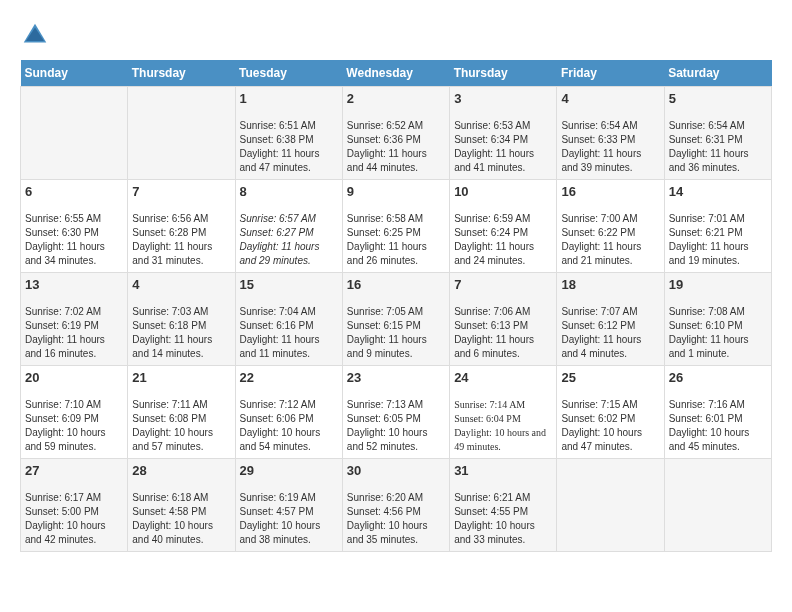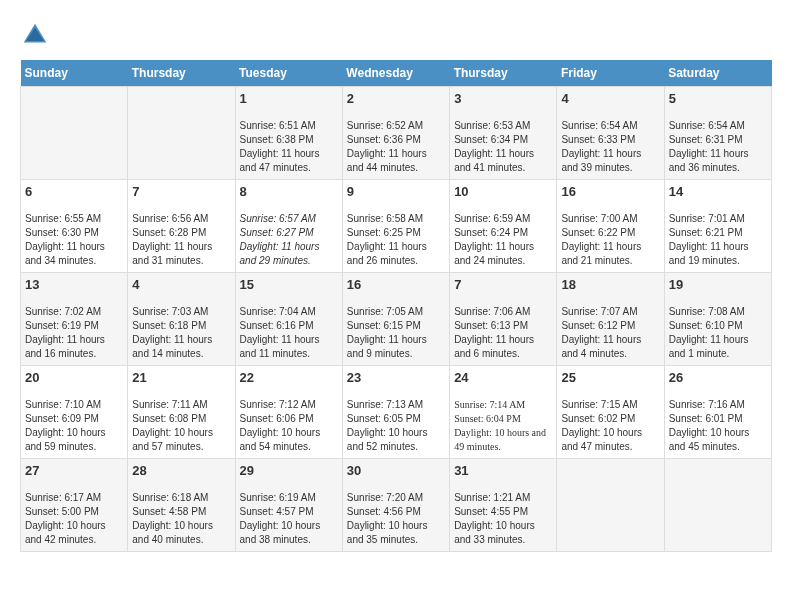--- a/index.html
+++ b/index.html
@@ -311,27 +311,27 @@
 Daylight: 10 hours and 40 minutes.</div>
         </td>
         <td>
           <div class="day-num">29</div>
           <div class="day-info" style="white-space: pre-line;">Sunrise: 6:19 AM
 Sunset: 4:57 PM
 Daylight: 10 hours and 38 minutes.</div>
         </td>
         <td>
           <div class="day-num">30</div>
-          <div class="day-info" style="white-space: pre-line;">Sunrise: 7:20 AM
+          <div class="day-info" style="white-space: pre-line;">Sunrise: 6:20 AM
 Sunset: 4:56 PM
 Daylight: 10 hours and 35 minutes.</div>
         </td>
         <td>
           <div class="day-num">31</div>
-          <div class="day-info" style="white-space: pre-line;">Sunrise: 1:21 AM
+          <div class="day-info" style="white-space: pre-line;">Sunrise: 6:21 AM
 Sunset: 4:55 PM
 Daylight: 10 hours and 33 minutes.</div>
         </td>
         <td class="empty"></td>
         <td class="empty"></td>
       </tr>
     </tbody>
 </table>
 
 </body></html>

